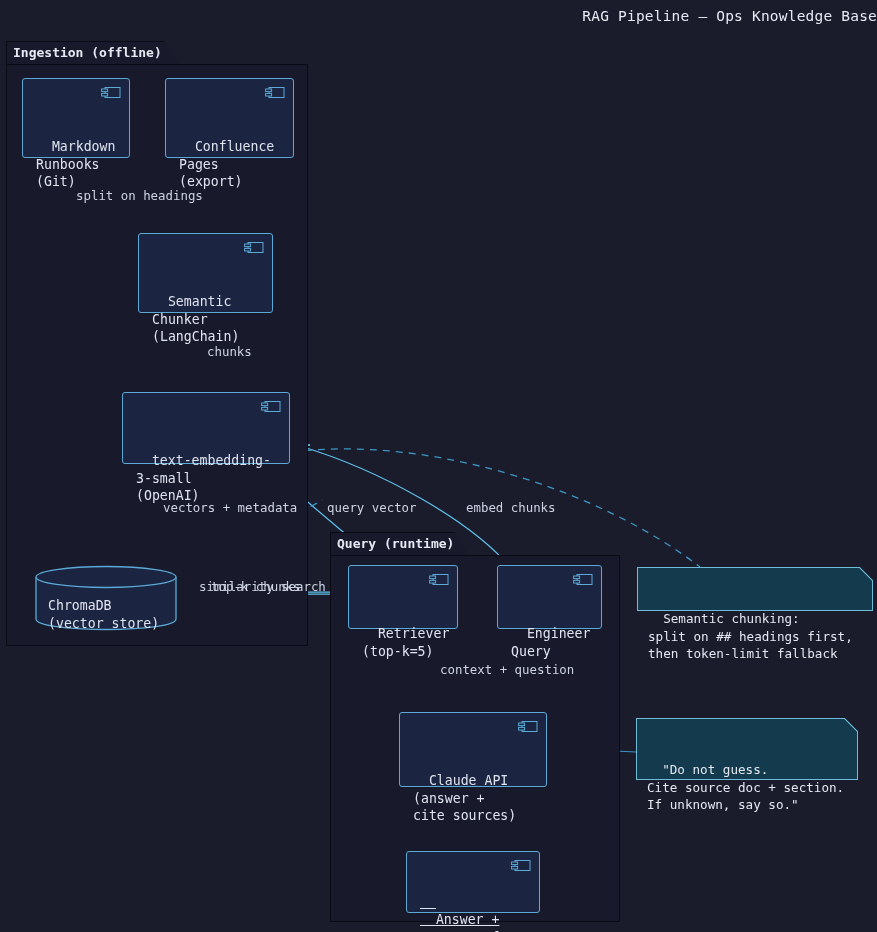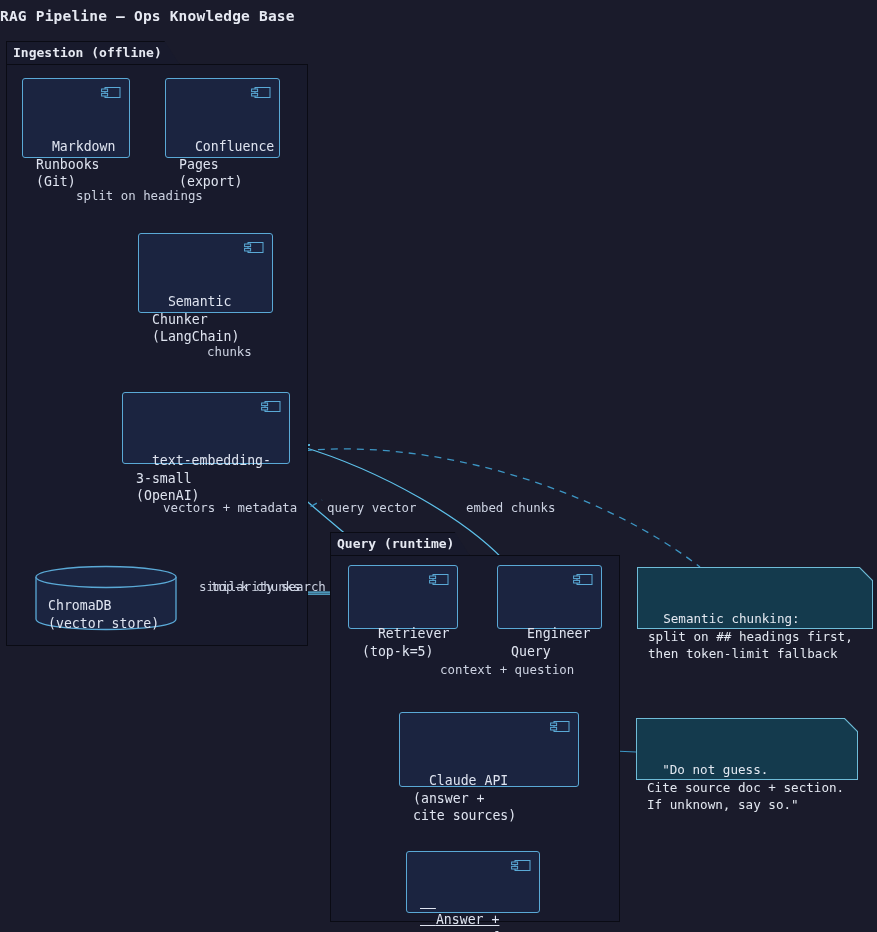--- a/index.html
+++ b/index.html
@@ -19,23 +19,23 @@
     position: absolute;
     inset: 0;
     width: 877px;
     height: 932px;
   }
   .diagram-title {
     position: absolute;
     left: 0;
     top: 8px;
     width: 877px;
-    text-align: left;
+    text-align: right;
     font-size: 14.5px;
-    font-weight: bold;
+    font-weight: normal;
     letter-spacing: 0.2px;
     color: #e6e9f2;
     white-space: pre;
   }
   
   .group {
     position: absolute;
     box-sizing: border-box;
     background: #181a2c;
     border: 1.6px solid #0a0b14;
@@ -180,21 +180,21 @@
   <svg class="comp-icon" viewBox="0 0 20 13">
     <rect x="4" y="1.5" width="15" height="10" fill="none" stroke="#5aa9d6" stroke-width="1"></rect>
     <rect x="0.6" y="3" width="6" height="2.6" fill="#1b2440" stroke="#5aa9d6" stroke-width="1"></rect>
     <rect x="0.6" y="7.4" width="6" height="2.6" fill="#1b2440" stroke="#5aa9d6" stroke-width="1"></rect>
   </svg>
   <span>Markdown
 Runbooks
 (Git)</span>
 </div>
 
-<div class="node" style="left:165px; top:78px; width:115px; height:80px;">
+<div class="node" style="left:165px; top:78px; width:129px; height:80px;">
   <svg class="comp-icon" viewBox="0 0 20 13">
     <rect x="4" y="1.5" width="15" height="10" fill="none" stroke="#5aa9d6" stroke-width="1"></rect>
     <rect x="0.6" y="3" width="6" height="2.6" fill="#1b2440" stroke="#5aa9d6" stroke-width="1"></rect>
     <rect x="0.6" y="7.4" width="6" height="2.6" fill="#1b2440" stroke="#5aa9d6" stroke-width="1"></rect>
   </svg>
   <span>Confluence
 Pages
 (export)</span>
 </div>
 
@@ -242,42 +242,42 @@
 <div class="node" style="left:497px; top:565px; width:105px; height:64px;">
   <svg class="comp-icon" viewBox="0 0 20 13">
     <rect x="4" y="1.5" width="15" height="10" fill="none" stroke="#5aa9d6" stroke-width="1"></rect>
     <rect x="0.6" y="3" width="6" height="2.6" fill="#1b2440" stroke="#5aa9d6" stroke-width="1"></rect>
     <rect x="0.6" y="7.4" width="6" height="2.6" fill="#1b2440" stroke="#5aa9d6" stroke-width="1"></rect>
   </svg>
   <span>Engineer
 Query</span>
 </div>
 
-<div class="node" style="left:399px; top:712px; width:180px; height:75px;">
+<div class="node" style="left:399px; top:712px; width:148px; height:75px;">
   <svg class="comp-icon" viewBox="0 0 20 13">
     <rect x="4" y="1.5" width="15" height="10" fill="none" stroke="#5aa9d6" stroke-width="1"></rect>
     <rect x="0.6" y="3" width="6" height="2.6" fill="#1b2440" stroke="#5aa9d6" stroke-width="1"></rect>
     <rect x="0.6" y="7.4" width="6" height="2.6" fill="#1b2440" stroke="#5aa9d6" stroke-width="1"></rect>
   </svg>
   <span>Claude API
 (answer +
 cite sources)</span>
 </div>
 
 <div class="node" style="left:406px; top:851px; width:134px; height:62px;text-decoration:underline;">
   <svg class="comp-icon" viewBox="0 0 20 13">
     <rect x="4" y="1.5" width="15" height="10" fill="none" stroke="#5aa9d6" stroke-width="1"></rect>
     <rect x="0.6" y="3" width="6" height="2.6" fill="#1b2440" stroke="#5aa9d6" stroke-width="1"></rect>
     <rect x="0.6" y="7.4" width="6" height="2.6" fill="#1b2440" stroke="#5aa9d6" stroke-width="1"></rect>
   </svg>
   <span>Answer +
 Source refs</span>
 </div>
 
-<div class="note" style="left:637px; top:567px; width:236px; height:62px;">
+<div class="note" style="left:637px; top:567px; width:236px; height:44px;">
   <svg class="note-fold" viewBox="0 0 14 14">
     <path d="M0,0 L14,14 L14,0 Z" fill="#1a1b2b" stroke="none"></path>
     <path d="M0,0 L14,14" stroke="#6fbcd8" stroke-width="1.2" fill="none"></path>
   </svg>
   <span>Semantic chunking:
 split on ## headings first,
 then token-limit fallback</span>
 </div>
 
 <div class="note" style="left:636px; top:718px; width:222px; height:62px;">

